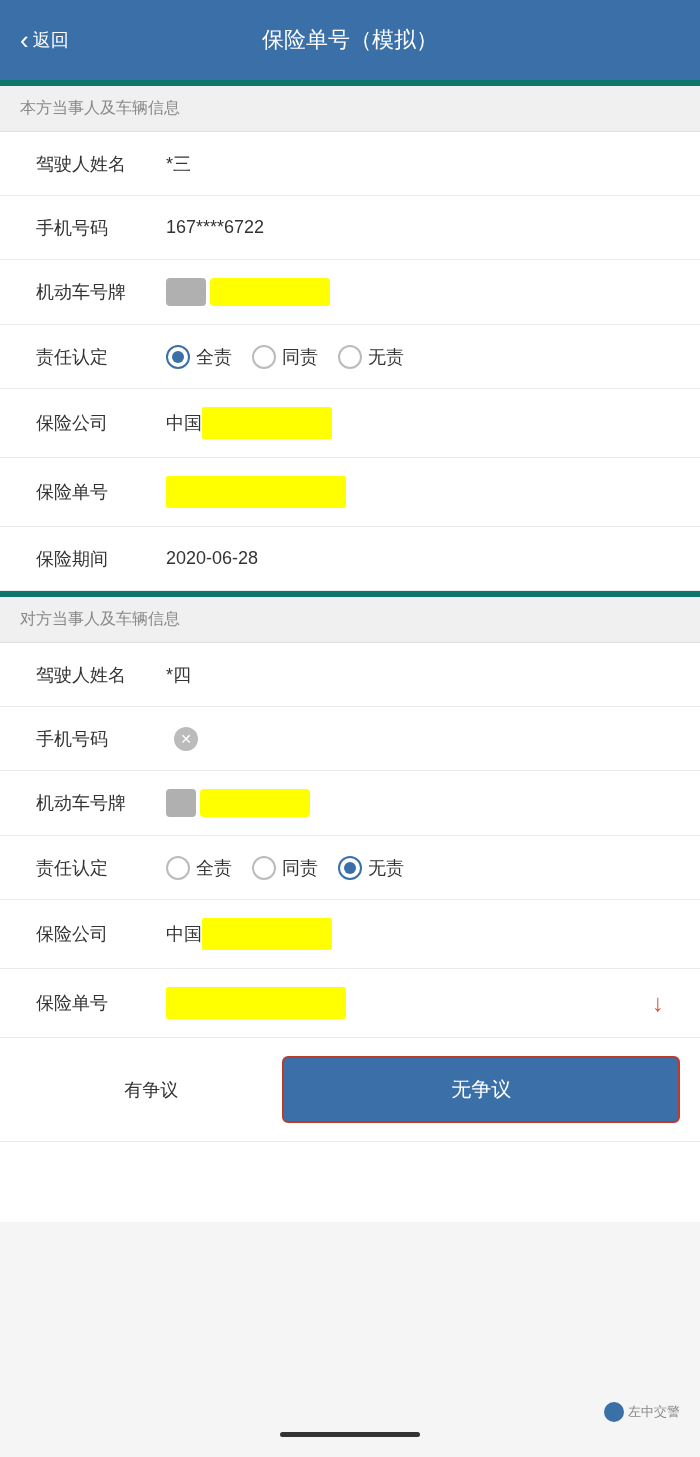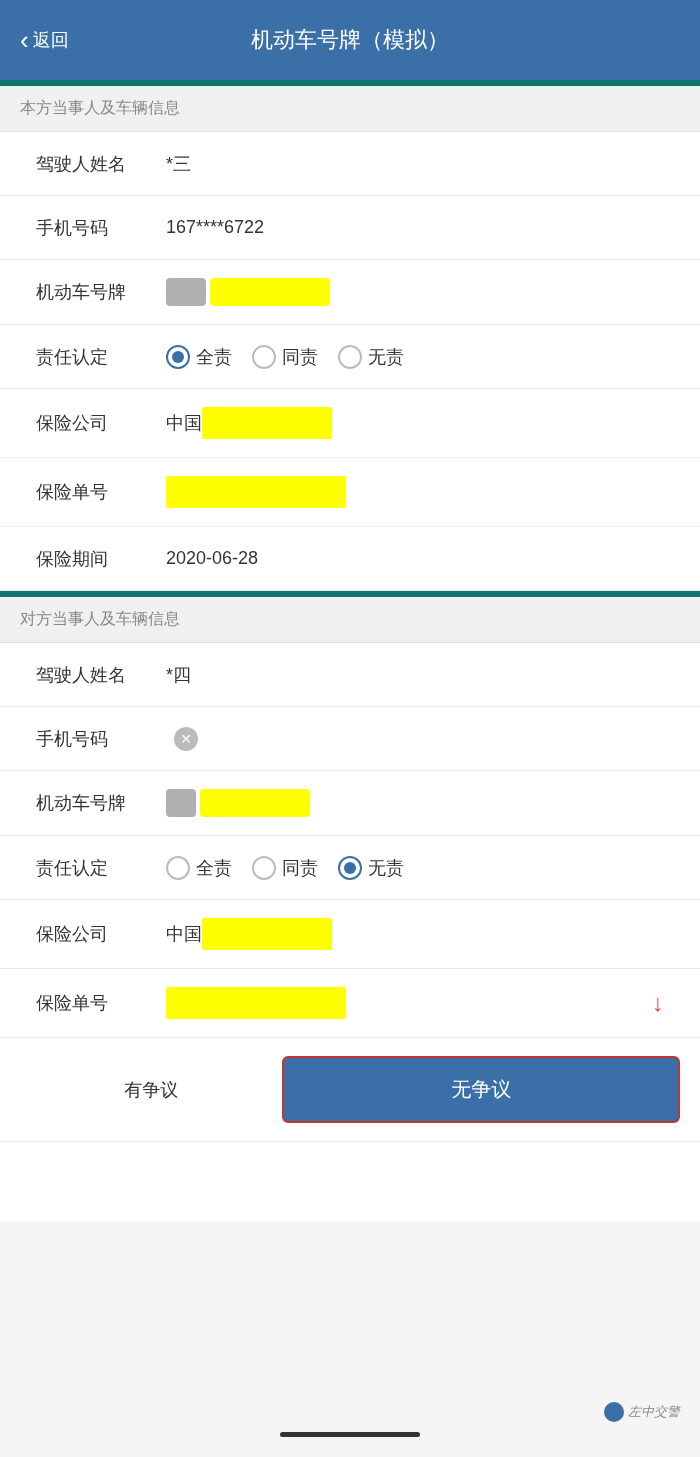--- a/index.html
+++ b/index.html
@@ -217,21 +217,20 @@
     
     .watermark {
       position: absolute;
       bottom: 35px;
       right: 20px;
       color: #888;
       font-size: 13px;
       display: flex;
       align-items: center;
       gap: 4px;
-      font-style: italic;
     }
     .watermark-logo {
       width: 20px;
       height: 20px;
       background: #3a6fa8;
       border-radius: 50%;
       display: inline-block;
     }
 
     
@@ -240,21 +239,21 @@
     }
   </style>
 </head>
 <body>
 
 <div class="header">
   <div class="header-back">
     <span style="font-size:26px; font-weight:300;">‹</span>
     <span>返回</span>
   </div>
-  <div class="header-title">机动车号牌（模拟）</div>
+  <div class="header-title">保险单号（模拟）</div>
 </div>
 
 <div class="section-header">
   <span>本方当事人及车辆信息</span>
 </div>
 
 <div class="form-row">
   <div class="form-label">驾驶人姓名</div>
   <div class="form-value">*三</div>
 </div>

